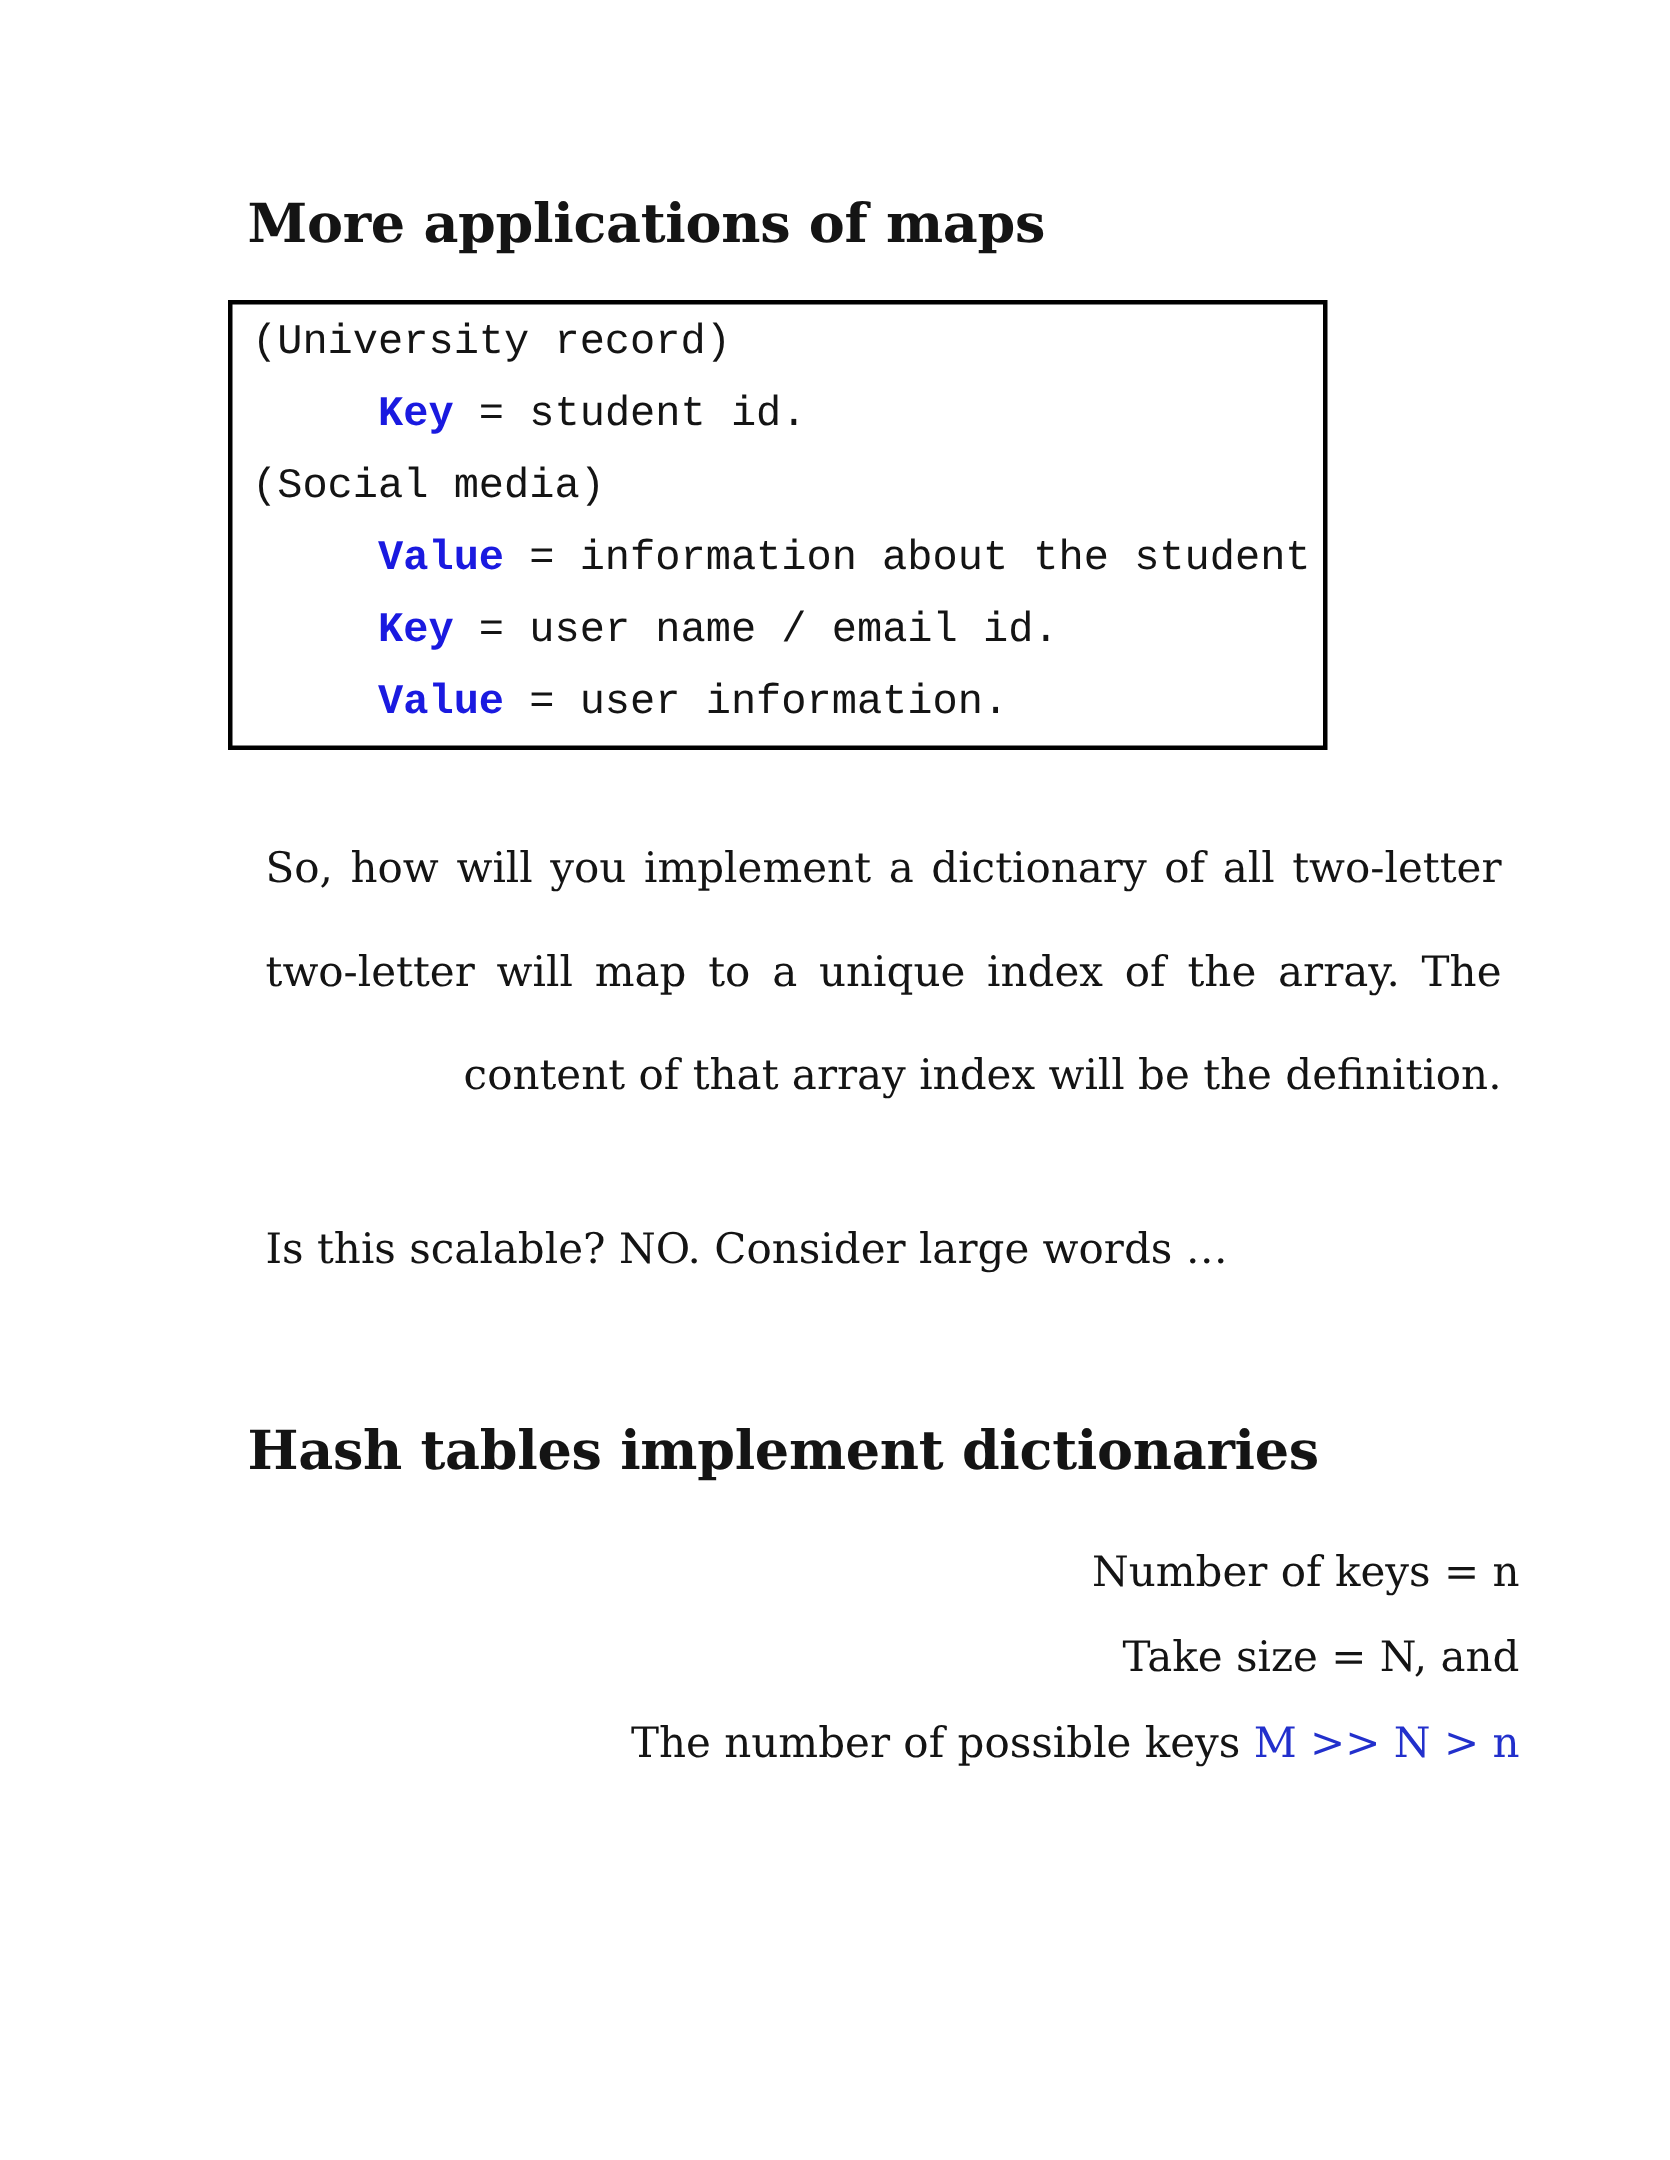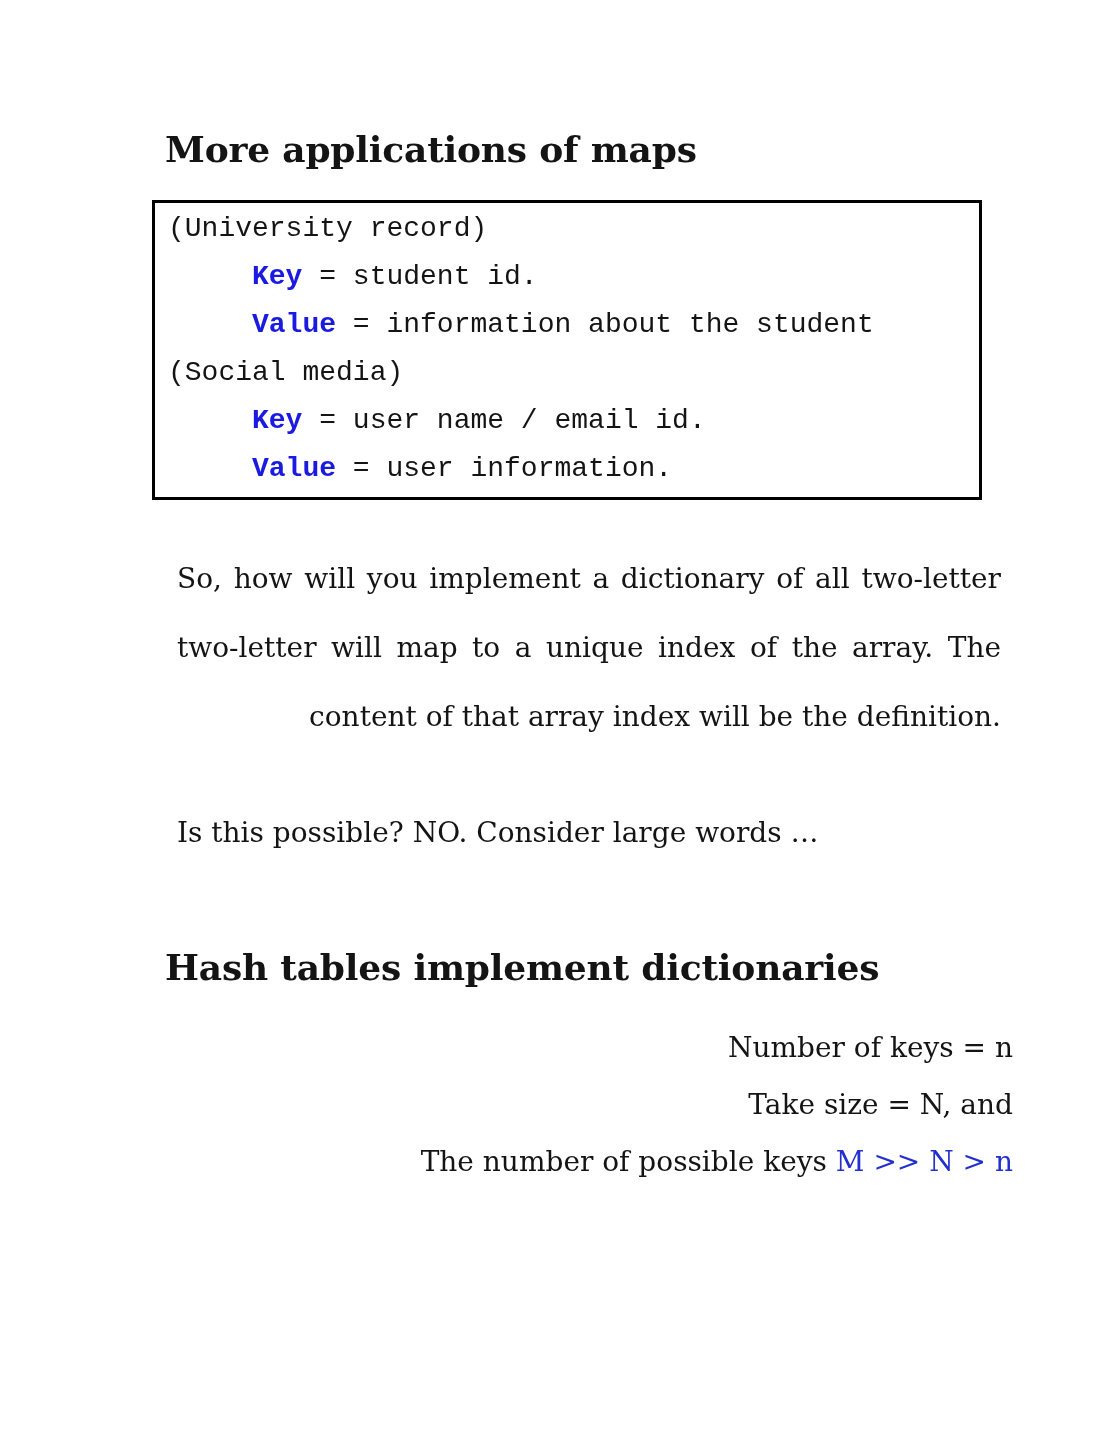--- a/index.html
+++ b/index.html
@@ -21,21 +21,21 @@
   h1.doc-heading, h2.doc-heading {
     font-size: 36px;
     line-height: 43px;
     font-weight: bold;
     margin: 0;
     letter-spacing: -0.2px;
   }
   h1.doc-heading { margin-bottom: 29px; }
   h2.doc-heading { margin-top: 85px; margin-bottom: 30px; }
   .codebox {
-    width: 830px;
+    width: 733px;
     margin-left: -13px;
     margin-bottom: 50px;
     border: 3px solid var(--border);
     padding: 2px 10px 4px 13px;
     font-family: "Liberation Mono", "DejaVu Sans Mono", monospace;
     font-size: 28px;
     line-height: 48px;
     color: var(--text);
     background: #ffffff;
   }
@@ -55,33 +55,33 @@
 </head>
 <body>
 
 <div class="page">
 
   <h1 class="doc-heading">More applications of maps</h1>
 
   <div class="codebox">
     <div class="cline"><span>(University record)</span></div>
     <div class="cline"><span>     </span><span class="kw">Key</span><span> = student id.</span></div>
+    <div class="cline"><span>(Social media)</span></div>
     <div class="cline"><span>     </span><span class="kw">Value</span><span> = information about the student</span></div>
-    <div class="cline"><span>(Social media)</span></div>
     <div class="cline"><span>     </span><span class="kw">Key</span><span> = user name / email id.</span></div>
     <div class="cline"><span>     </span><span class="kw">Value</span><span> = user information.</span></div>
   </div>
 
   <div class="para-block">
     <p class="para jline">So, how will you implement a dictionary of all two-letter</p>
     <p class="para jline">two-letter will map to a unique index of the array. The</p>
     <p class="para jline last-line">content of that array index will be the definition.</p>
   </div>
 
-  <p class="para">Is this possible? NO. Consider large words …</p>
+  <p class="para">Is this scalable? NO. Consider large words …</p>
 
   <h2 class="doc-heading">Hash tables implement dictionaries</h2>
 
   <div>
     <p class="formula-line">Number of keys = n</p>
     <p class="formula-line">Take size = N, and</p>
     <p class="formula-line"><span>The number of possible keys </span><span class="math-blue">M &gt;&gt; N &gt; n</span></p>
   </div>
 
 </div>

